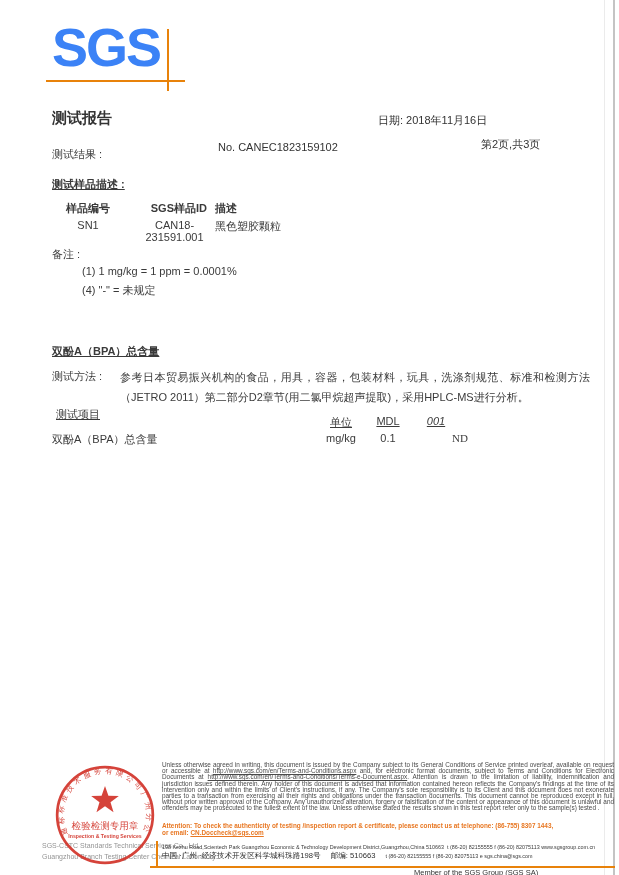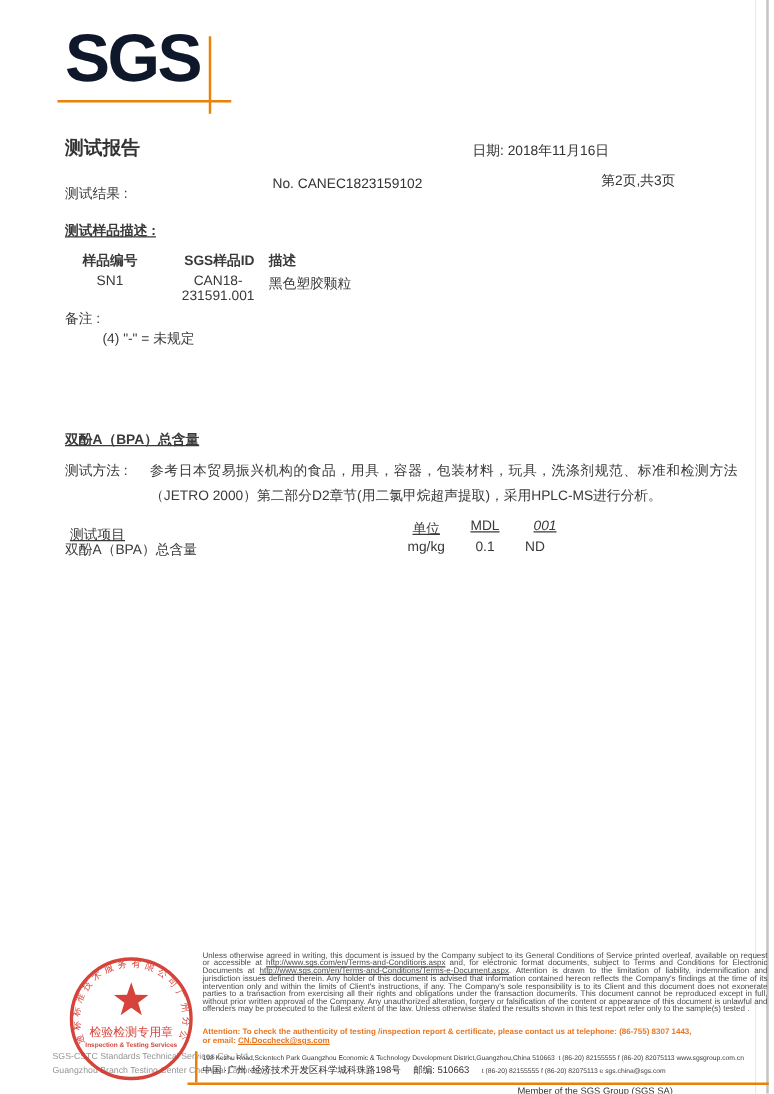--- a/index.html
+++ b/index.html
@@ -3,21 +3,21 @@
 <meta charset="utf-8">
 <style>
   html,body{margin:0;padding:0;}
   body{
     width:619px;height:875px;background:#ffffff;position:relative;
     font-family:"Liberation Sans", sans-serif;color:#3a3a3a;overflow:hidden;
   }
   .abs{position:absolute;}
   .nowrap{white-space:nowrap;}
   
-  .logo-text{font-size:54px;font-weight:bold;color:#0f172a;letter-spacing:-2px;line-height:1;}
+  .logo-text{font-size:54px;font-weight:bold;color:#3b82f6;letter-spacing:-2px;line-height:1;}
   .mark{background:#e8820a;}
   .doc-title{font-size:15px;font-weight:bold;color:#333;}
   .hdr{font-size:11px;color:#333;}
   
   .b{font-size:11px;color:#3a3a3a;}
   .bold{font-weight:bold;}
   .ul{text-decoration:underline;}
   .it{font-style:italic;}
   .ctr{text-align:center;}
   .notes div{line-height:18.6px;}
@@ -49,44 +49,45 @@
 <div class="abs doc-title" style="left:52px;top:109px;">测试报告</div>
 <div class="abs hdr" style="left:218px;top:113px;margin-top:28px;">No. CANEC1823159102</div>
 <div class="abs hdr" style="left:378px;top:113px;">日期: 2018年11月16日</div>
 <div class="abs hdr" style="left:481px;top:113px;margin-top:24px;">第2页,共3页</div>
 
 <div class="abs b" style="left:52px;top:147px;">测试结果 :</div>
 
 <div class="abs b bold ul" style="left:52px;top:177px;">测试样品描述 :</div>
 
 <div class="abs b bold ctr" style="left:52px;top:201px;width:72px;text-align:center;">样品编号</div>
-<div class="abs b bold ctr" style="left:128px;top:201px;width:95px;">SGS样品ID</div>
+<div class="abs b bold ctr" style="left:112px;top:201px;width:95px;text-align:right;">SGS样品ID</div>
 <div class="abs b bold" style="left:215px;top:201px;">描述</div>
 <div class="abs b ctr" style="left:52px;top:219px;width:72px;">SN1</div>
 <div class="abs b ctr" style="left:127px;top:219px;width:95px;">CAN18-231591.001</div>
 <div class="abs b" style="left:215px;top:219px;">黑色塑胶颗粒</div>
 
 <div class="abs b" style="left:52px;top:247px;">备注 :</div>
 <div class="abs b notes" style="left:82px;top:262px;">
+  <div>(1) 1 mg/kg = 1 ppm = 0.0001%</div>
   <div>(4) "-" = 未规定</div>
 </div>
 
 <div class="abs b bold ul" style="left:52px;top:344px;">双酚A（BPA）总含量</div>
 
 <div class="abs b" style="left:52px;top:369px;">测试方法 :</div>
-<div class="abs b method" style="left:120px;top:368px;">参考日本贸易振兴机构的食品，用具，容器，包装材料，玩具，洗涤剂规范、标准和检测方法（JETRO 2000）第二部分D2章节(用二氯甲烷超声提取)，采用HPLC-MS进行分析。</div>
+<div class="abs b method" style="left:120px;top:368px;">参考日本贸易振兴机构的食品，用具，容器，包装材料，玩具，洗涤剂规范、标准和检测方法（JETRO 2011）第二部分D2章节(用二氯甲烷超声提取)，采用HPLC-MS进行分析。</div>
 
-<div class="abs b ul" style="left:56px;top:420px;">测试项目</div>
+<div class="abs b ul" style="left:56px;top:407px;">测试项目</div>
 <div class="abs b ul ctr" style="left:321px;top:415px;width:40px;">单位</div>
 <div class="abs b ul ctr" style="left:368px;top:415px;width:40px;">MDL</div>
 <div class="abs b ul it ctr" style="left:416px;top:415px;width:40px;">001</div>
 <div class="abs b" style="left:52px;top:432px;">双酚A（BPA）总含量</div>
 <div class="abs b ctr" style="left:321px;top:432px;width:40px;">mg/kg</div>
 <div class="abs b ctr" style="left:368px;top:432px;width:40px;">0.1</div>
-<div class="abs b ctr" style="left:408px;top:432px;width:40px;">ND</div>
+<div class="abs b ctr" style="left:440px;top:432px;width:40px;font-family:Liberation Serif, serif;">ND</div>
 
 <div class="abs grayco nowrap" style="left:42px;top:840px;">
   <div>SGS-CSTC Standards Technical Services Co., Ltd.</div>
   <div>Guangzhou Branch Testing Center Chemical Laboratory.</div>
 </div>
 
 <svg class="abs stamp" style="left:53px;top:763px;" width="104" height="104" viewBox="0 0 100 100">
   <defs>
     <path id="ringPath" d="M 15.4,70 A 40,40 0 1 1 84.6,70" fill="none"></path>
   </defs>

